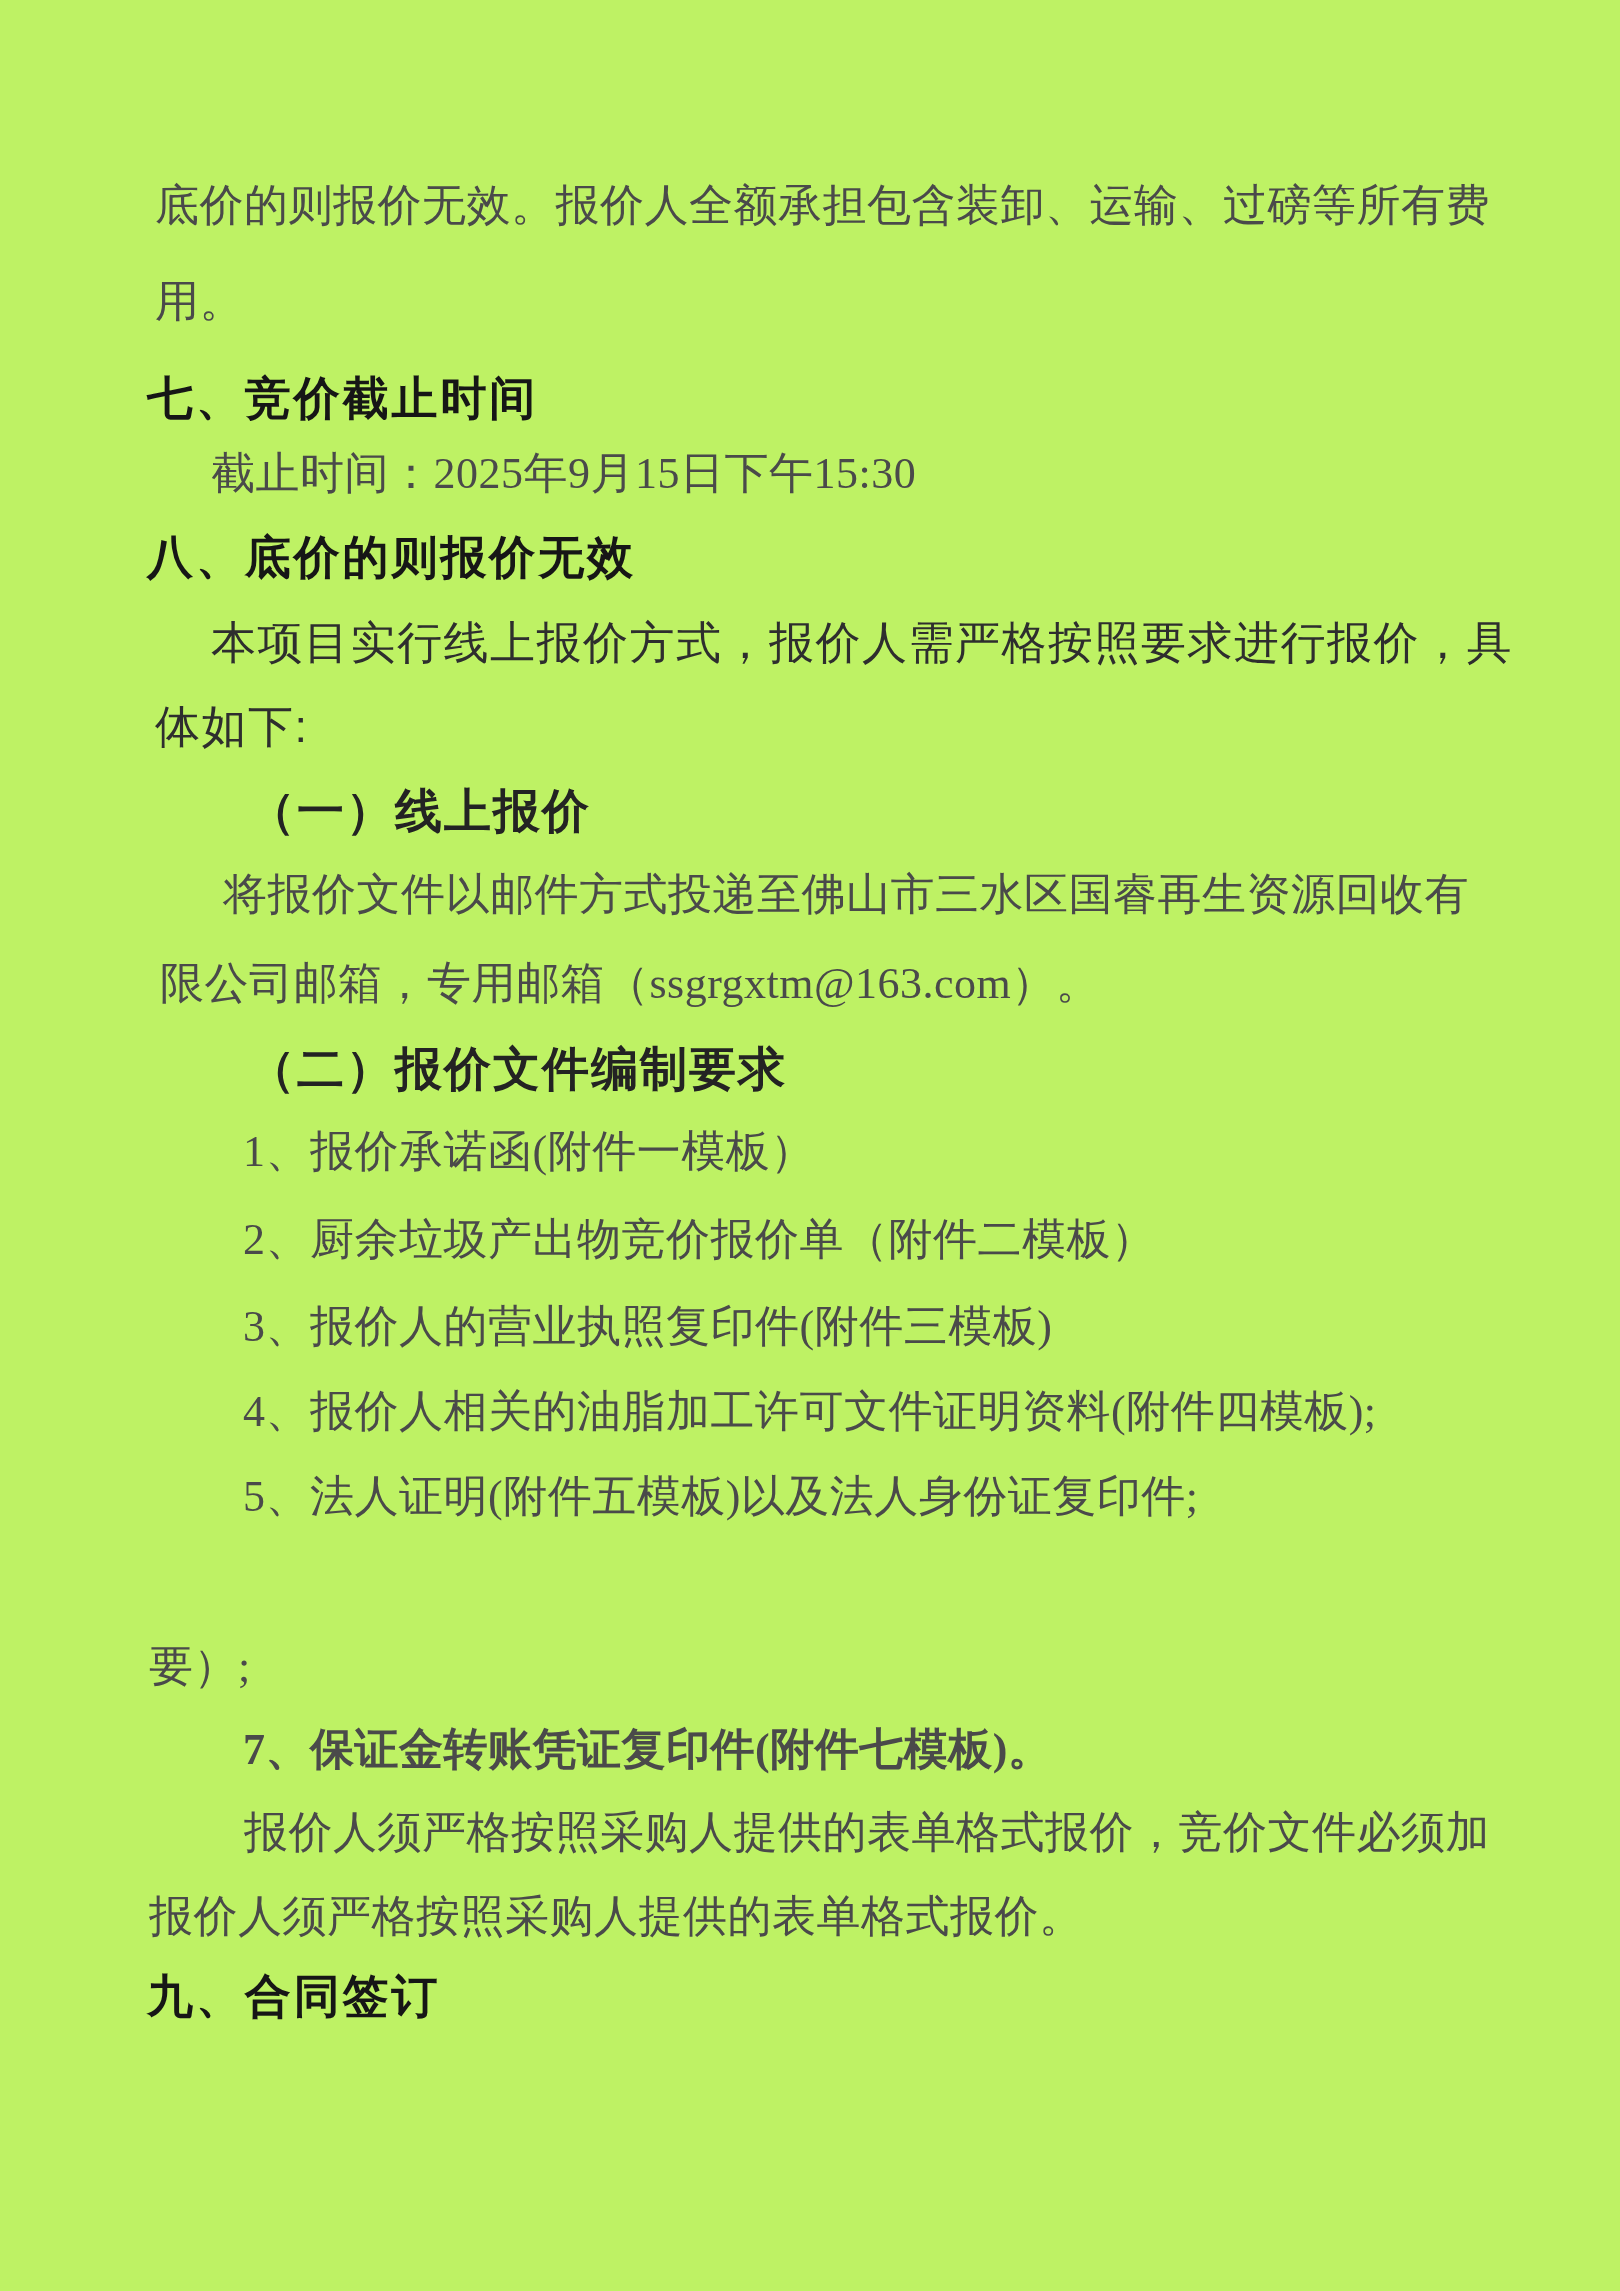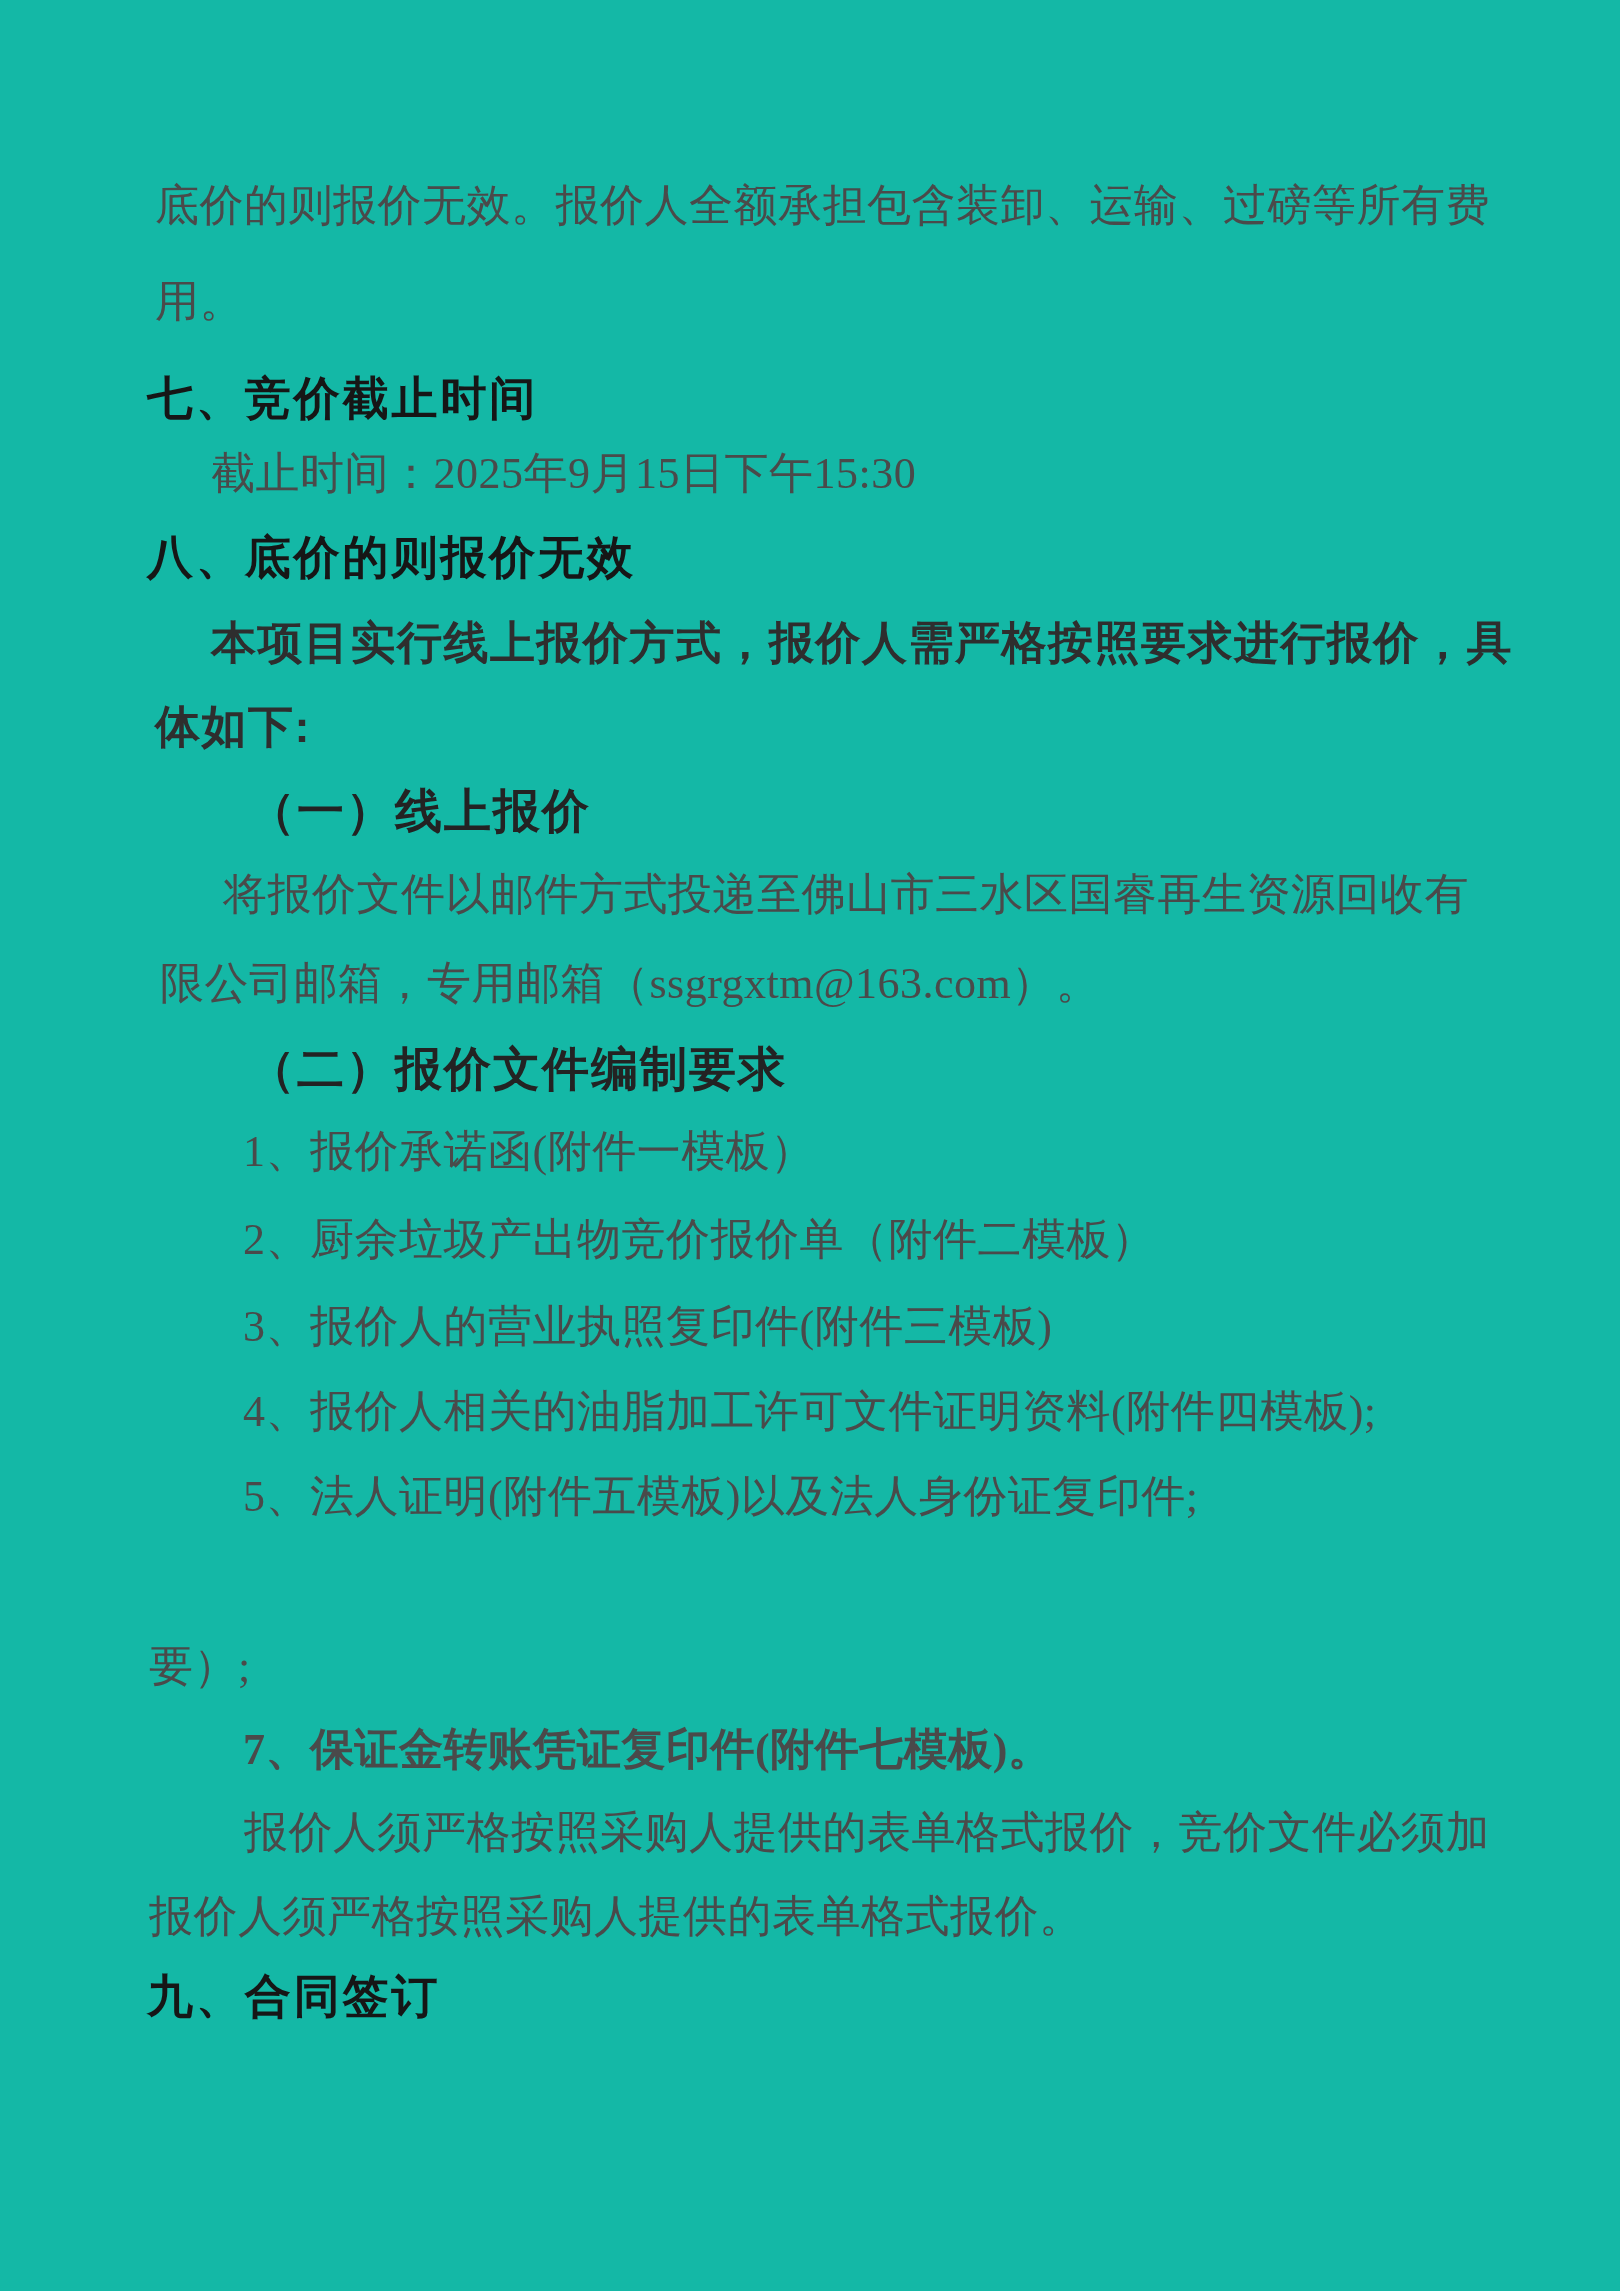--- a/index.html
+++ b/index.html
@@ -4,37 +4,37 @@
 <style>
   html, body {
     margin: 0;
     padding: 0;
     background: #ffffff;
   }
   .page {
     position: relative;
     width: 1620px;
     height: 2292px;
-    background: #14b8a6;
+    background: #bef264;
     overflow: hidden;
   }
   .line {
     position: absolute;
     white-space: nowrap;
     line-height: 1.15;
   }
   .body {
     font-family: "Liberation Serif", serif;
     font-size: 44px;
     color: #4a4a4a;
     letter-spacing: 0.5px;
   }
   .bold-body {
     font-family: "Liberation Sans", sans-serif;
-    font-weight: 700;
+    font-weight: 400;
     font-size: 45px;
     color: #2e2e2e;
     letter-spacing: 1.5px;
   }
   .h1 {
     font-family: "Liberation Sans", sans-serif;
     font-weight: 700;
     font-size: 46px;
     color: #161616;
     letter-spacing: 2.9px;

